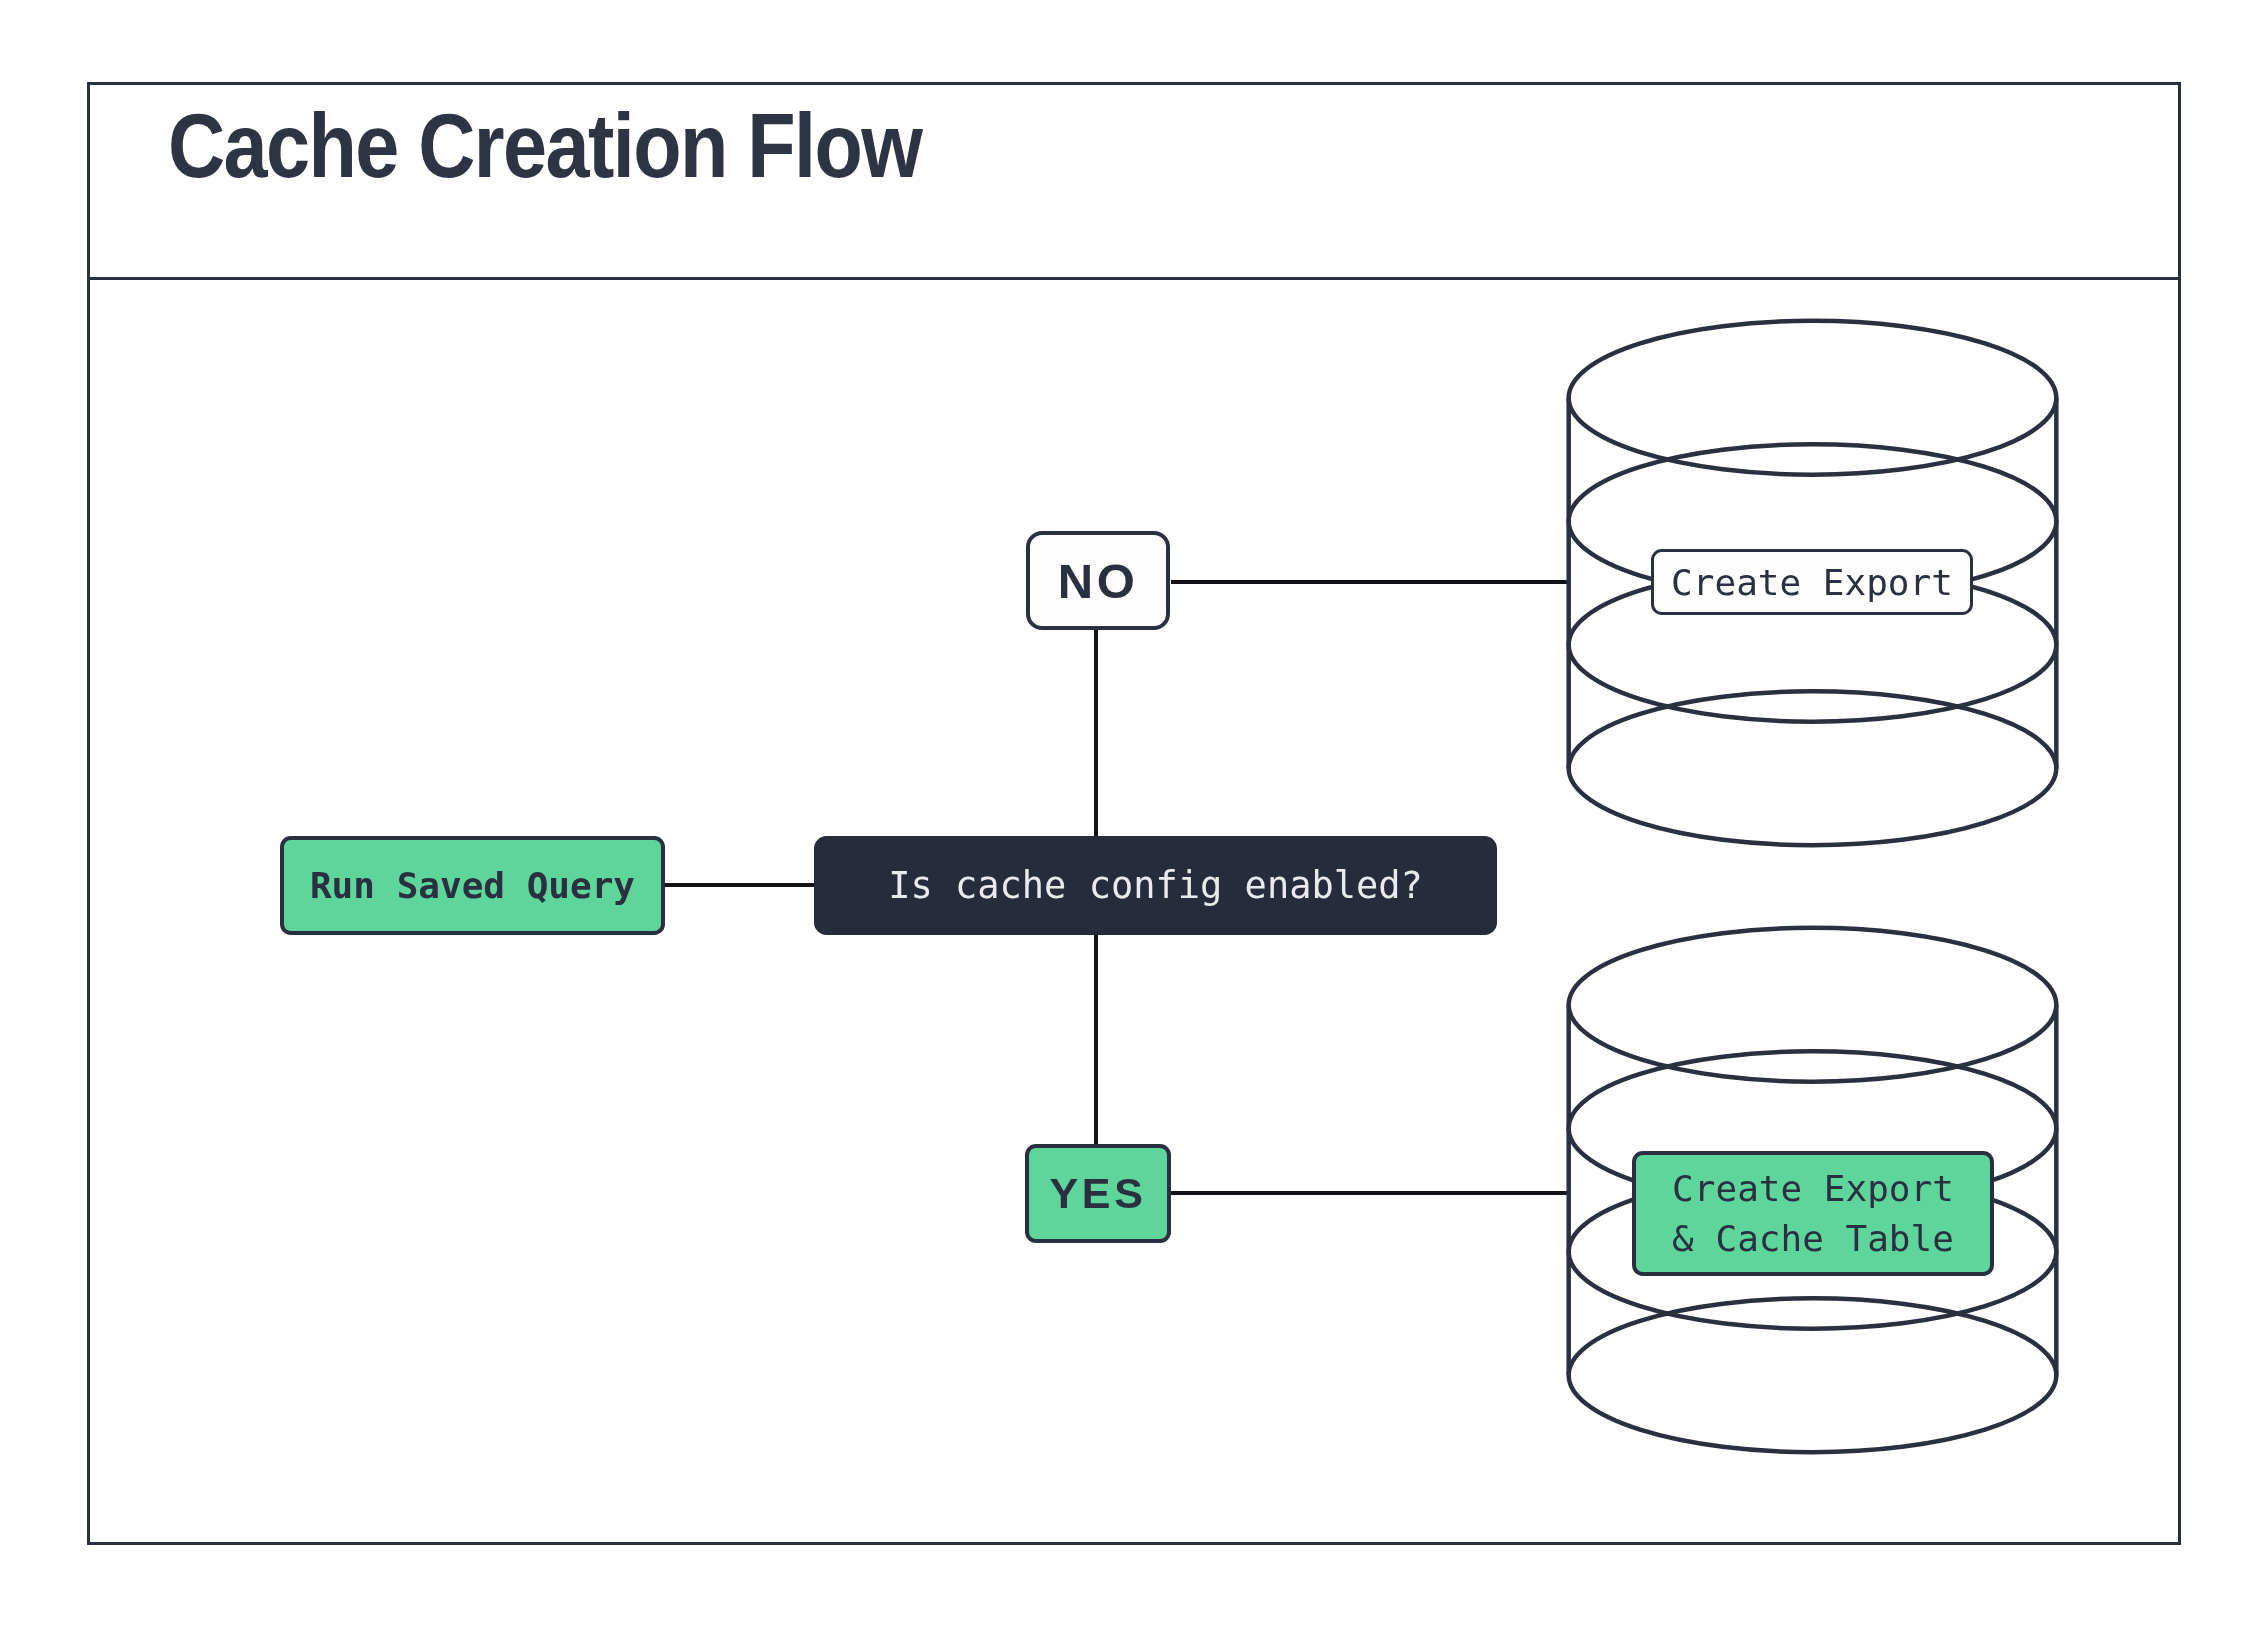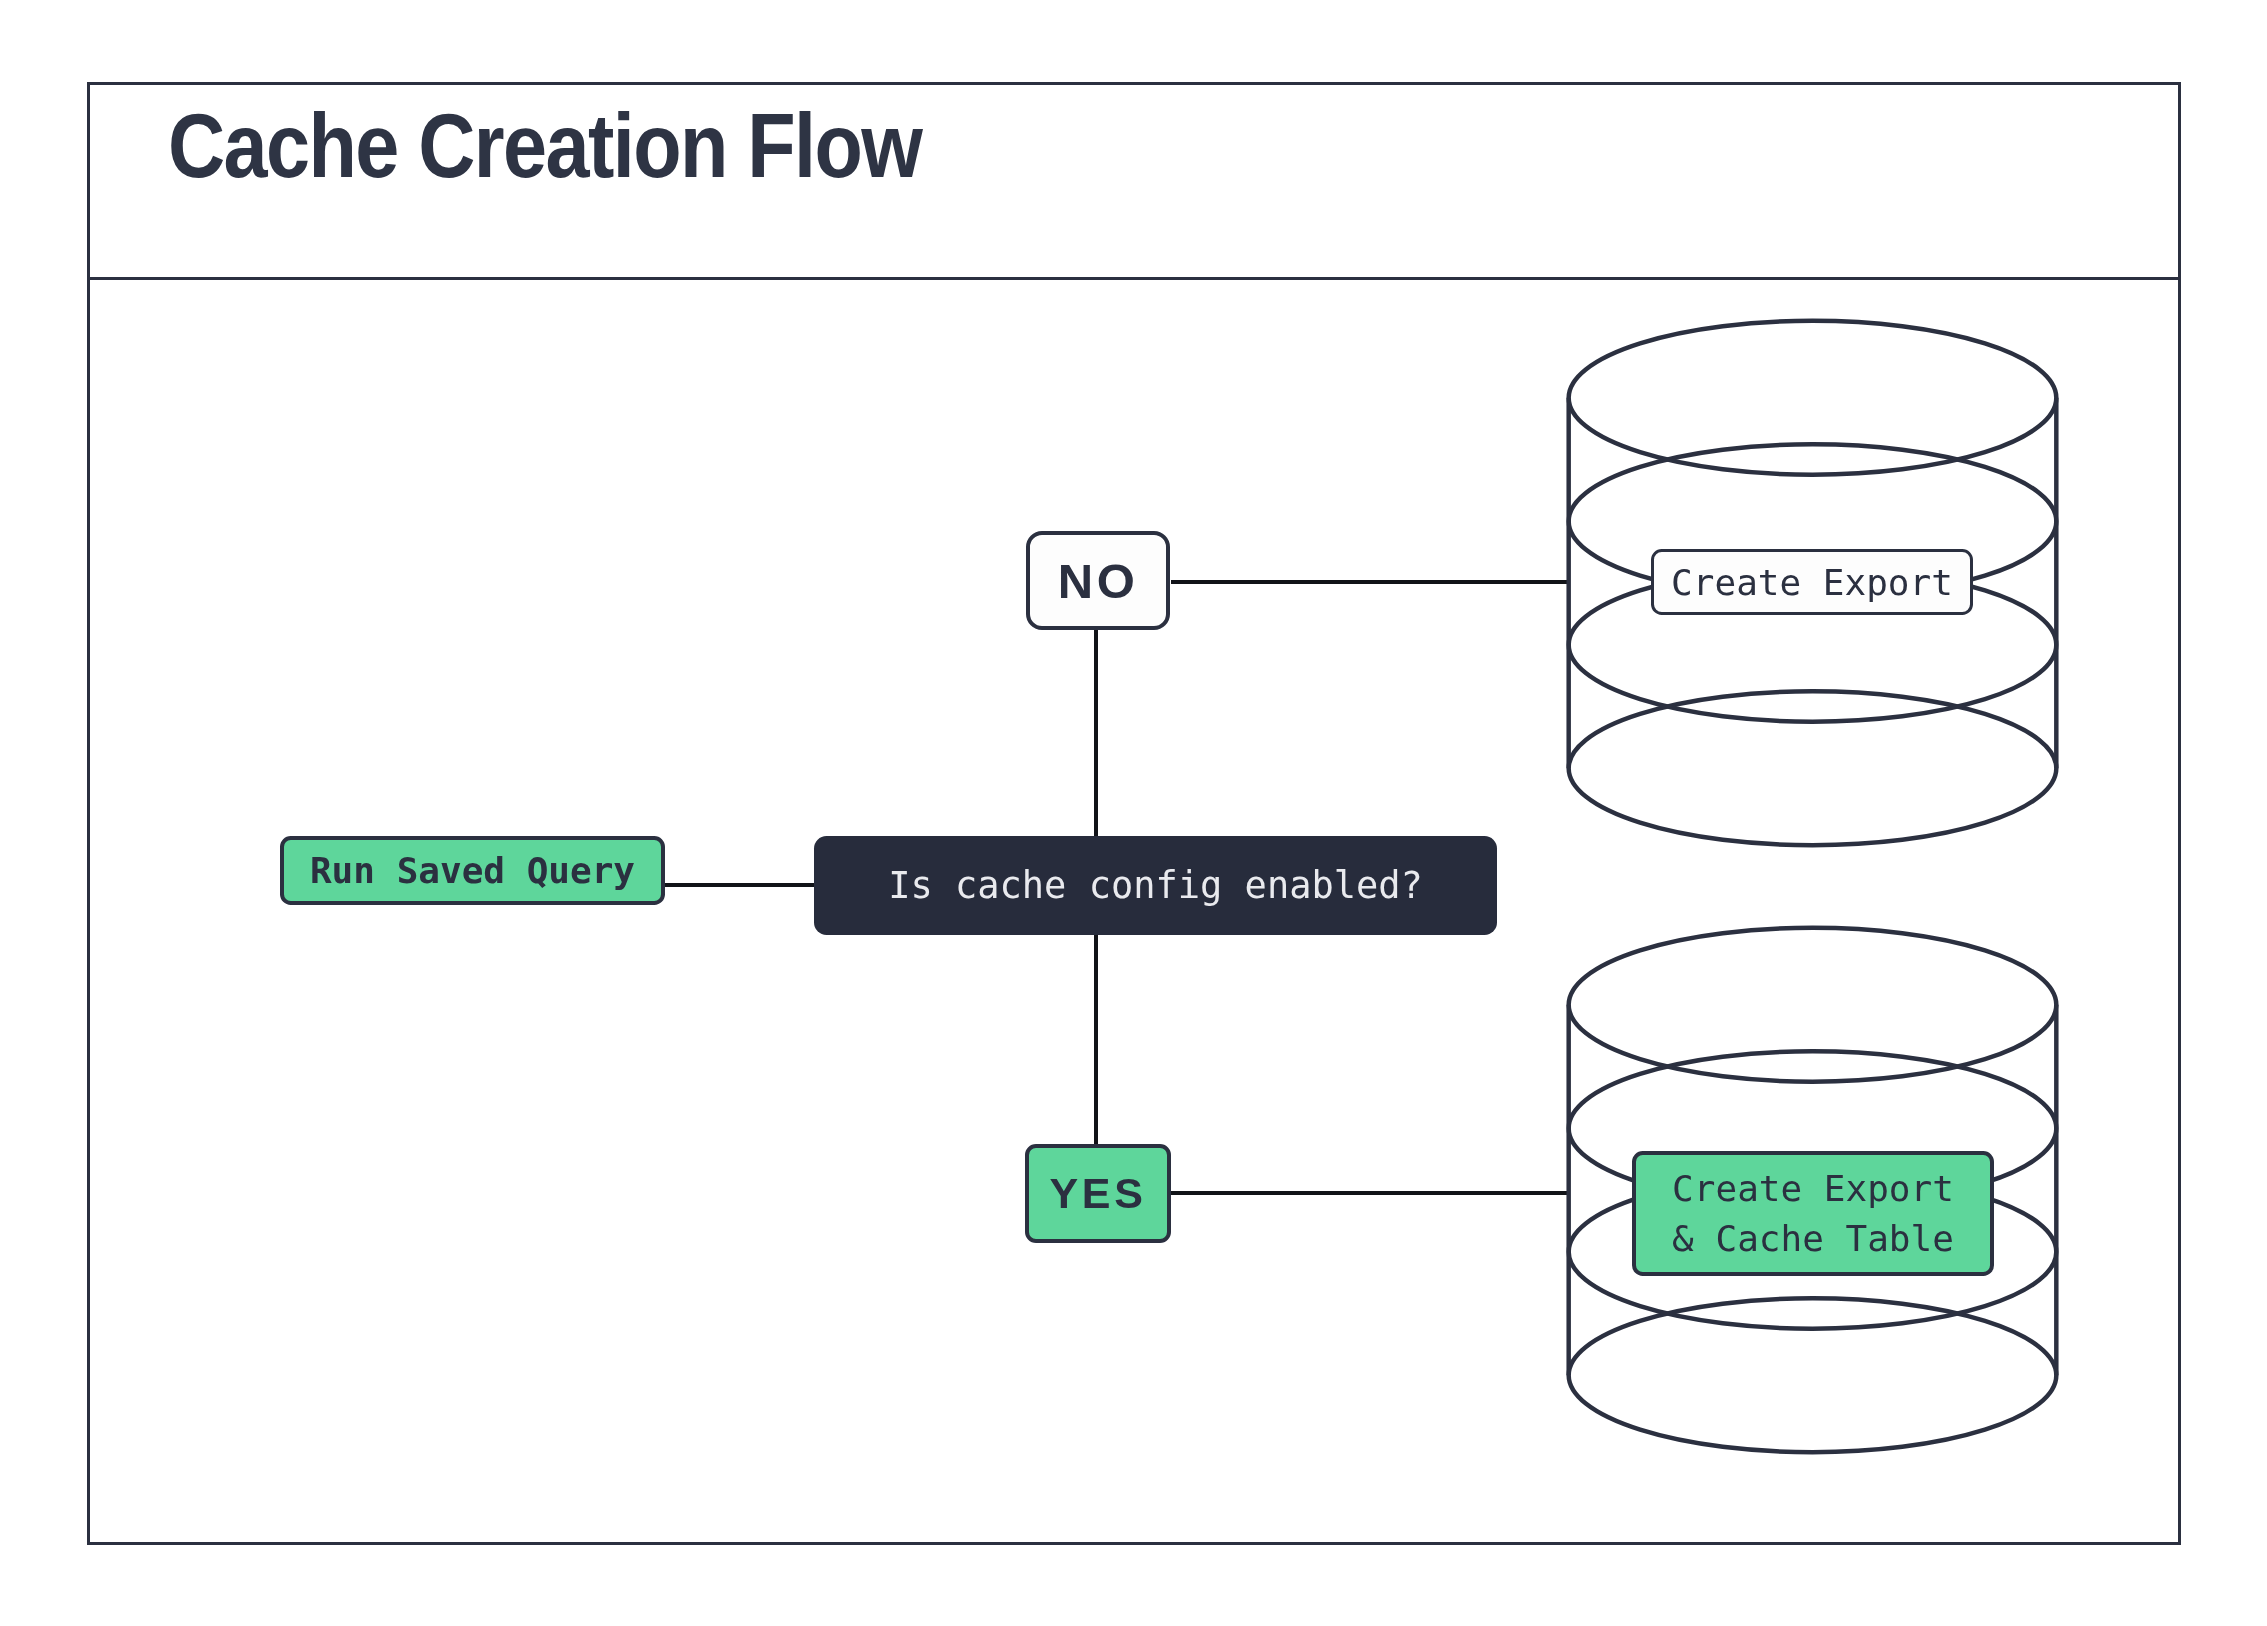--- a/index.html
+++ b/index.html
@@ -32,21 +32,21 @@
     font-family:"Liberation Sans","DejaVu Sans",sans-serif;
     font-weight:bold;font-size:90px;color:var(--title-color);
     padding-left:92px;letter-spacing:-1.8px;
     transform:scaleX(0.88);transform-origin:left center;white-space:nowrap;
   }
   .node{
     position:absolute;display:flex;align-items:center;justify-content:center;
     text-align:center;white-space:nowrap;
   }
   .node-start{
-    left:280px;top:836px;width:385px;height:69px;
+    left:280px;top:836px;width:385px;height:99px;
     background:var(--green);border:4.5px solid var(--ink);border-radius:10.7px;
     font-size:36px;font-weight:bold;color:var(--ink);
   }
   .node-decision{
     left:814px;top:836px;width:683px;height:99px;
     background:var(--dark-fill);border-radius:12.5px;
     font-size:37px;color:var(--light-text);
   }
   .node-no{
     left:1026px;top:531px;width:144px;height:99px;

